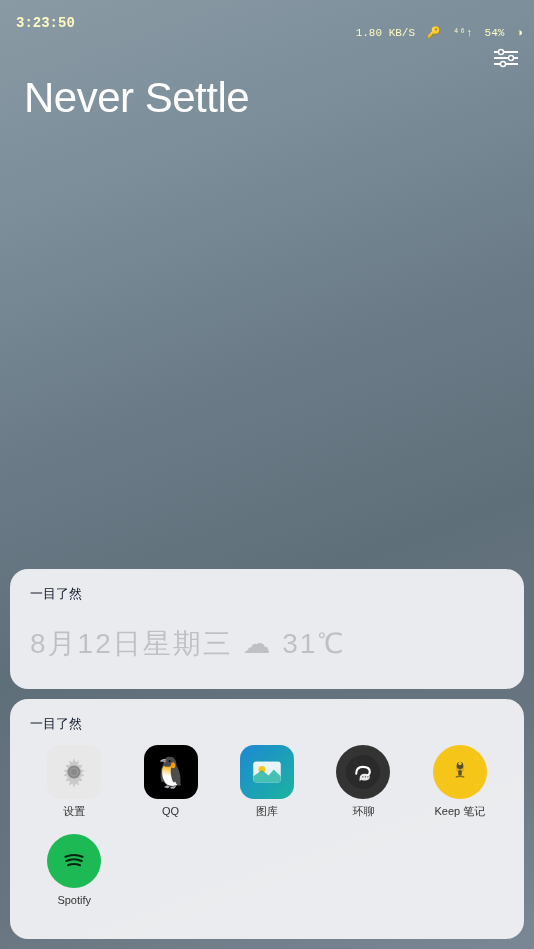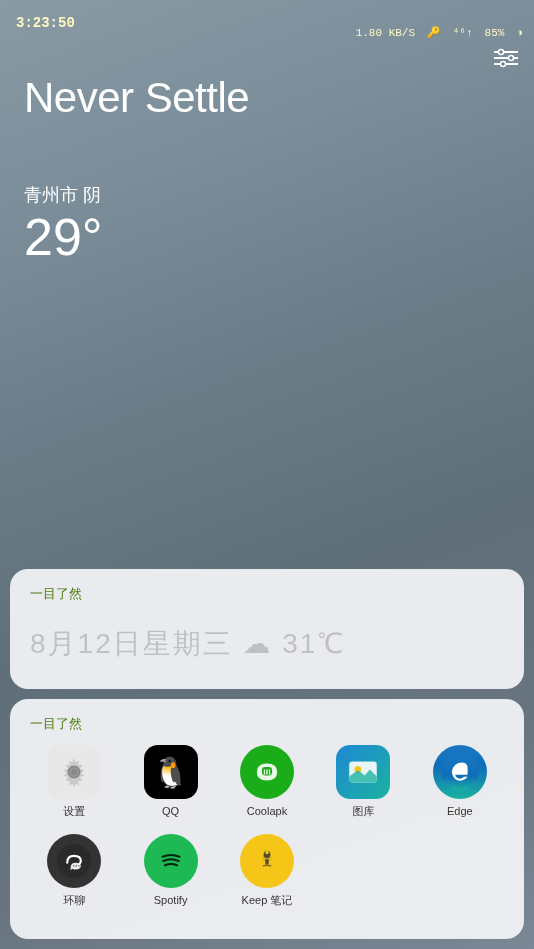--- a/index.html
+++ b/index.html
@@ -112,21 +112,21 @@
       border-radius: 18px;
       padding: 16px 20px;
     }
 
     
     .yimu-card {
       min-height: 120px;
     }
     .card-label {
       font-size: 13px;
-      color: #4d7c0f;
+      color: #0f172a;
       margin-bottom: 12px;
       font-family: Liberation Mono, monospace;
     }
     .yimu-content {
       display: flex;
       justify-content: flex-start;
       align-items: center;
       padding: 10px 0;
     }
     .yimu-text {
@@ -270,42 +270,38 @@
 <body>
 
 <div class="wallpaper"></div>
 
 <div class="status-bar">
   <span class="status-time">3:23:50</span>
   <div class="status-icons">
     <span>1.80 KB/S</span>
     <span>🔑</span>
     <span>⁴⁶↑</span>
-    <span>85%</span>
+    <span>54%</span>
     <span>◑</span>
   </div>
 </div>
 
 <div class="top-settings">
   <svg width="24" height="20" viewBox="0 0 24 20" fill="white">
     <line x1="0" y1="4" x2="24" y2="4" stroke="white" stroke-width="2"></line>
     <line x1="0" y1="10" x2="24" y2="10" stroke="white" stroke-width="2"></line>
     <line x1="0" y1="16" x2="24" y2="16" stroke="white" stroke-width="2"></line>
     <circle cx="7" cy="4" r="2.5" fill="#6b7c8a" stroke="white" stroke-width="1.5"></circle>
     <circle cx="17" cy="10" r="2.5" fill="#6b7c8a" stroke="white" stroke-width="1.5"></circle>
     <circle cx="9" cy="16" r="2.5" fill="#6b7c8a" stroke="white" stroke-width="1.5"></circle>
   </svg>
 </div>
 
 <div class="main-content">
   <div class="tagline">Never Settle</div>
-  <div class="weather-info">
-    <div class="weather-location">青州市  阴</div>
-    <div class="weather-temp">29°</div>
-  </div>
 </div>
 
 <div class="cards-container">
 
   <div class="card yimu-card">
     <div class="card-label">一目了然</div>
     <div class="yimu-content">
       <div class="yimu-text">
         <span>8月12日星期三  ☁ 31℃</span>
       </div>
@@ -328,99 +324,72 @@
         <span class="app-label">设置</span>
       </div>
 
       <div class="app-item">
         <div class="icon-qq app-icon-wrap">
           <span style="font-size:30px;">🐧</span>
         </div>
         <span class="app-label">QQ</span>
       </div>
 
-      <div class="app-item">
-        <div class="icon-coolapk app-icon-wrap">
-          <svg viewBox="0 0 40 40" width="34" height="34" fill="white">
-            <path d="M8 20 Q8 10 20 10 Q32 10 32 20 Q32 30 20 30 Q8 30 8 20Z" fill="white" opacity="0.9"></path>
-            <path d="M14 18 Q14 14 18 14 L22 14 Q26 14 26 18 L26 20 Q26 24 22 24 L18 24 Q14 24 14 20Z" fill="#1aad19"></path>
-            <path d="M17 17 L17 23 M20 17 L20 23 M23 17 L23 23" stroke="white" stroke-width="1.5" fill="none"></path>
-          </svg>
-        </div>
-        <span class="app-label">Coolapk</span>
-      </div>
 
 
       <div class="app-item">
         <div class="icon-gallery app-icon-wrap" style="border-radius:14px; width:54px; height:54px; background: linear-gradient(135deg, #1e88d4, #1bb3a0); display:flex; align-items:center; justify-content:center;">
           <svg viewBox="0 0 40 40" width="34" height="34">
             <rect x="4" y="8" width="32" height="24" rx="3" fill="white" opacity="0.9"></rect>
             <rect x="4" y="8" width="32" height="24" rx="3" fill="none" stroke="rgba(255,255,255,0.4)" stroke-width="1"></rect>
             <circle cx="14" cy="17" r="4" fill="#f5c518"></circle>
             <path d="M4 25 L14 18 L22 24 L28 17 L36 25 L36 32 L4 32Z" fill="#1bb3a0" opacity="0.8"></path>
           </svg>
         </div>
         <span class="app-label">图库</span>
       </div>
 
 
-      <div class="app-item">
-        <div class="icon-edge app-icon-wrap">
-          <svg viewBox="0 0 40 40" width="38" height="38">
-            <circle cx="20" cy="20" r="20" fill="url(#edgeGrad)"></circle>
-            <defs>
-              <linearGradient id="edgeGrad" x1="0" y1="0" x2="0" y2="1">
-                <stop offset="0%" stop-color="#1a78c2"></stop>
-                <stop offset="60%" stop-color="#0e6dba"></stop>
-                <stop offset="100%" stop-color="#1bb3a0"></stop>
-              </linearGradient>
-            </defs>
-            <path d="M28 16 Q28 10 22 10 Q14 10 12 18 Q11 22 13 25 Q16 30 22 29 Q26 28 28 25 L24 25 Q22 27 20 27 Q16 27 15 23 L28 23 Z" fill="white"></path>
-            <path d="M12 21 Q12 16 16 14 Q20 12 24 13 Q27 14 27 17" fill="none" stroke="white" stroke-width="1.5" opacity="0.6"></path>
-          </svg>
-        </div>
-        <span class="app-label">Edge</span>
-      </div>
 
       <div class="app-item">
         <div class="icon-huanliao app-icon-wrap">
           <svg viewBox="0 0 40 40" width="34" height="34">
             <circle cx="20" cy="20" r="20" fill="#2a2a2a"></circle>
             <path d="M12 22 Q12 14 20 14 Q28 14 28 20 Q28 22 26 24" stroke="white" stroke-width="2.5" fill="none" stroke-linecap="round"></path>
             <path d="M16 28 Q16 22 22 22 Q28 22 28 26 Q28 30 22 30 Q20 30 18 29 L16 31 Z" fill="white" opacity="0.9"></path>
             <rect x="19" y="25" width="1.5" height="1.5" rx="0.5" fill="#333"></rect>
             <rect x="22" y="25" width="1.5" height="1.5" rx="0.5" fill="#333"></rect>
             <rect x="25" y="25" width="1.5" height="1.5" rx="0.5" fill="#333"></rect>
           </svg>
         </div>
         <span class="app-label">环聊</span>
       </div>
 
       <div class="app-item">
-        <div class="icon-spotify app-icon-wrap">
-          <svg viewBox="0 0 40 40" width="34" height="34">
-            <circle cx="20" cy="20" r="20" fill="#1db954"></circle>
-            <path d="M10 15 Q20 11 30 15" stroke="black" stroke-width="2.5" fill="none" stroke-linecap="round" opacity="0.8"></path>
-            <path d="M11 20 Q20 16 29 20" stroke="black" stroke-width="2.5" fill="none" stroke-linecap="round" opacity="0.8"></path>
-            <path d="M13 25 Q20 22 27 25" stroke="black" stroke-width="2.5" fill="none" stroke-linecap="round" opacity="0.8"></path>
-          </svg>
-        </div>
-        <span class="app-label">Spotify</span>
-      </div>
-
-      <div class="app-item">
         <div class="icon-keep app-icon-wrap">
           <svg viewBox="0 0 40 40" width="34" height="34">
             <circle cx="20" cy="20" r="20" fill="#f5c518"></circle>
             <circle cx="20" cy="16" r="5" fill="#333" opacity="0.15"></circle>
             <path d="M16 13 Q16 8 20 8 Q24 8 24 13 Q24 16 20 17 Q16 16 16 13Z" fill="#333" opacity="0.8"></path>
             <rect x="18" y="18" width="4" height="6" rx="1" fill="#333" opacity="0.8"></rect>
             <path d="M15 26 Q20 24 25 26" stroke="#333" stroke-width="1.5" fill="none" opacity="0.6"></path>
             <circle cx="20" cy="10" r="2" fill="#f5c518"></circle>
           </svg>
         </div>
         <span class="app-label">Keep 笔记</span>
       </div>
 
+      <div class="app-item">
+        <div class="icon-spotify app-icon-wrap">
+          <svg viewBox="0 0 40 40" width="34" height="34">
+            <circle cx="20" cy="20" r="20" fill="#1db954"></circle>
+            <path d="M10 15 Q20 11 30 15" stroke="black" stroke-width="2.5" fill="none" stroke-linecap="round" opacity="0.8"></path>
+            <path d="M11 20 Q20 16 29 20" stroke="black" stroke-width="2.5" fill="none" stroke-linecap="round" opacity="0.8"></path>
+            <path d="M13 25 Q20 22 27 25" stroke="black" stroke-width="2.5" fill="none" stroke-linecap="round" opacity="0.8"></path>
+          </svg>
+        </div>
+        <span class="app-label">Spotify</span>
+      </div>
+
     </div>
   </div>
 
 </div>
 
 </body></html>

